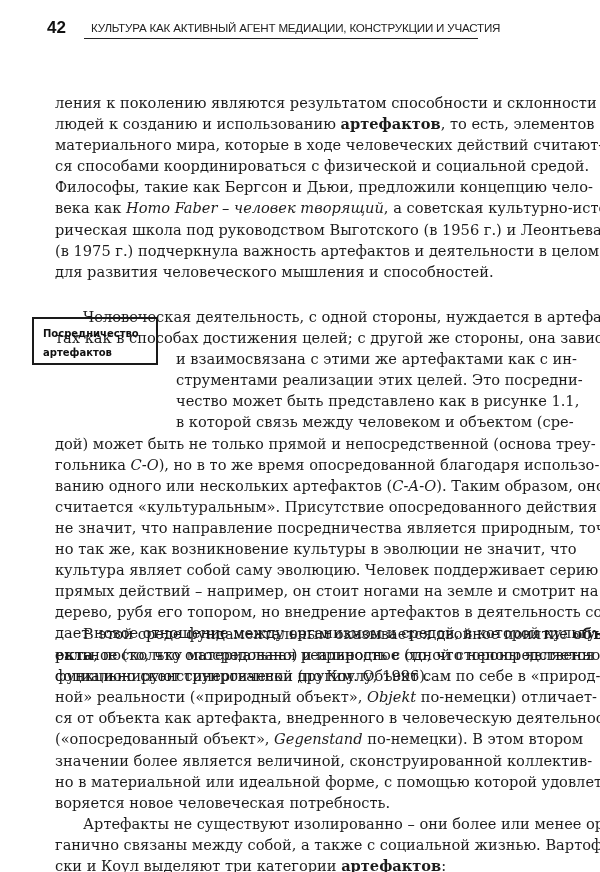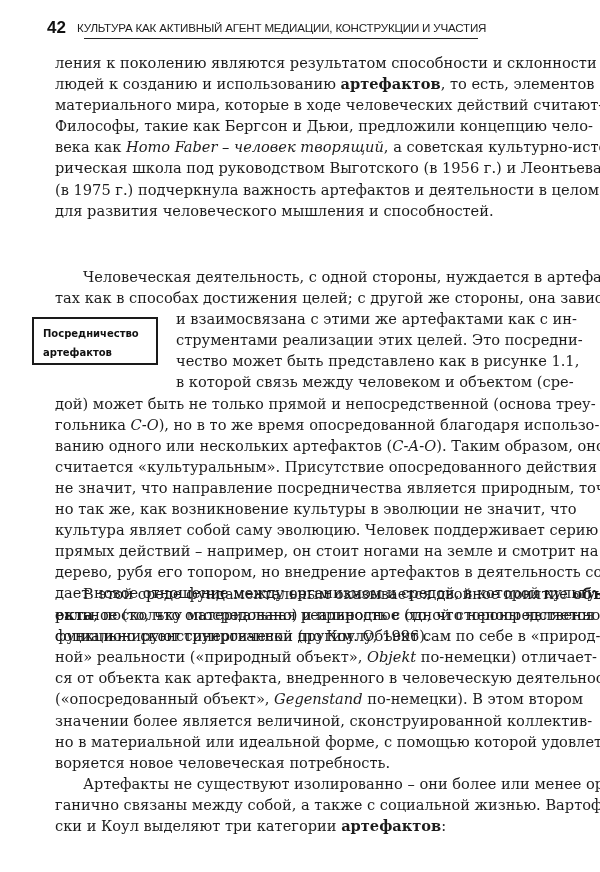--- a/index.html
+++ b/index.html
@@ -1,24 +1,24 @@
 <!DOCTYPE html>
 <html><head>
 <meta charset="utf-8">
 <style>
   html, body { margin: 0; padding: 0; background: #ffffff; }
   body { width: 600px; height: 872px; position: relative; overflow: hidden; color: #1a1a1a; }
   .page { position: absolute; left: 0; top: 0; width: 600px; height: 872px; }
 
   .running-head { position: absolute; left: 47px; top: 16px; width: 431px; height: 26px; }
   .page-number { position: absolute; left: 0; top: 2px; font-family: "Liberation Sans", sans-serif; font-weight: bold; font-size: 17px; color: #111; }
-  .head-title { position: absolute; left: 30px; top: 5px; font-family: "Liberation Sans", sans-serif; font-size: 11.6px; letter-spacing: -0.2px; color: #222; white-space: nowrap; }
+  .head-title { position: absolute; left: 44px; top: 5px; font-family: "Liberation Sans", sans-serif; font-size: 11.6px; letter-spacing: -0.2px; color: #222; white-space: nowrap; }
   .head-rule { position: absolute; left: 37px; top: 22px; width: 394px; height: 0; border-top: 1.5px solid #222; }
 
-  .body-text { position: absolute; left: 55px; width: 512px; font-family: "DejaVu Serif", "Liberation Serif", serif; font-size: 14.6px; line-height: 21.1px; color: #1c1c1c; }
+  .body-text { position: absolute; left: 55px; width: 512px; font-family: "DejaVu Serif", "Liberation Serif", serif; font-size: 14.6px; line-height: 21.1px; color: #1c1c1c; margin-top: 40px; }
   .line { display: block; white-space: nowrap; text-align: justify; text-align-last: justify; height: 21.1px; }
   .line.last { text-align-last: left; }
   .line.indent { padding-left: 28px; }
   .line.narrow { margin-left: 121px; }
   b { font-weight: bold; }
   i { font-style: italic; }
 
   .section-heading { position: absolute; left: 55px; top: 232px; font-family: "DejaVu Sans", "Liberation Sans", sans-serif; font-style: italic; font-size: 19.5px; font-weight: normal; color: #1e1e1e; letter-spacing: 0.2px; }
 
   .margin-note { position: absolute; left: 32px; top: 317px; width: 126px; height: 48px; border: 2px solid #1a1a1a; box-sizing: border-box; padding: 5px 0 0 9px; font-family: "DejaVu Sans", "Liberation Sans", sans-serif; font-weight: bold; font-size: 10px; line-height: 19px; color: #111; }
@@ -31,20 +31,21 @@
   <div class="running-head">
     <span class="page-number">42</span>
     <span class="head-title">КУЛЬТУРА КАК  АКТИВНЫЙ АГЕНТ МЕДИАЦИИ, КОНСТРУКЦИИ И УЧАСТИЯ</span>
     <div class="head-rule"></div>
   </div>
 
   <div class="body-text" style="top:52px;">
       <span class="line">ления к поколению являются результатом способности и склонности</span>
       <span class="line">людей к созданию и использованию <b>артефактов</b>, то есть, элементов</span>
       <span class="line">материального мира, которые в ходе человеческих действий считают-</span>
+      <span class="line">ся способами координироваться с физической и социальной средой.</span>
       <span class="line">Философы, такие как Бергсон и Дьюи, предложили концепцию чело-</span>
       <span class="line">века как <i>Homo Faber – человек творящий</i>, а советская культурно-исто-</span>
       <span class="line">рическая школа под руководством Выготского (в 1956 г.) и Леонтьева</span>
       <span class="line">(в 1975 г.) подчеркнула важность артефактов и деятельности в целом</span>
       <span class="line last">для развития человеческого мышления и способностей.</span>
     </div>
 
 
   <div class="body-text" style="top:266px;">
     <div>

